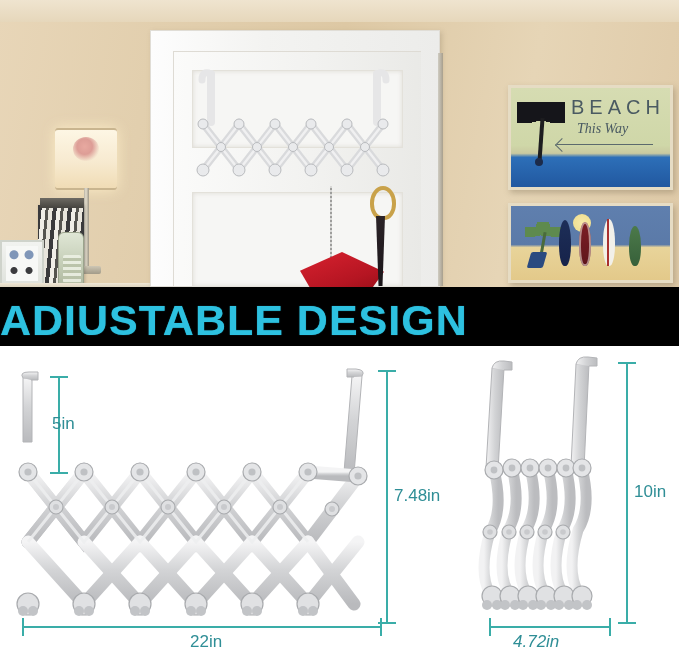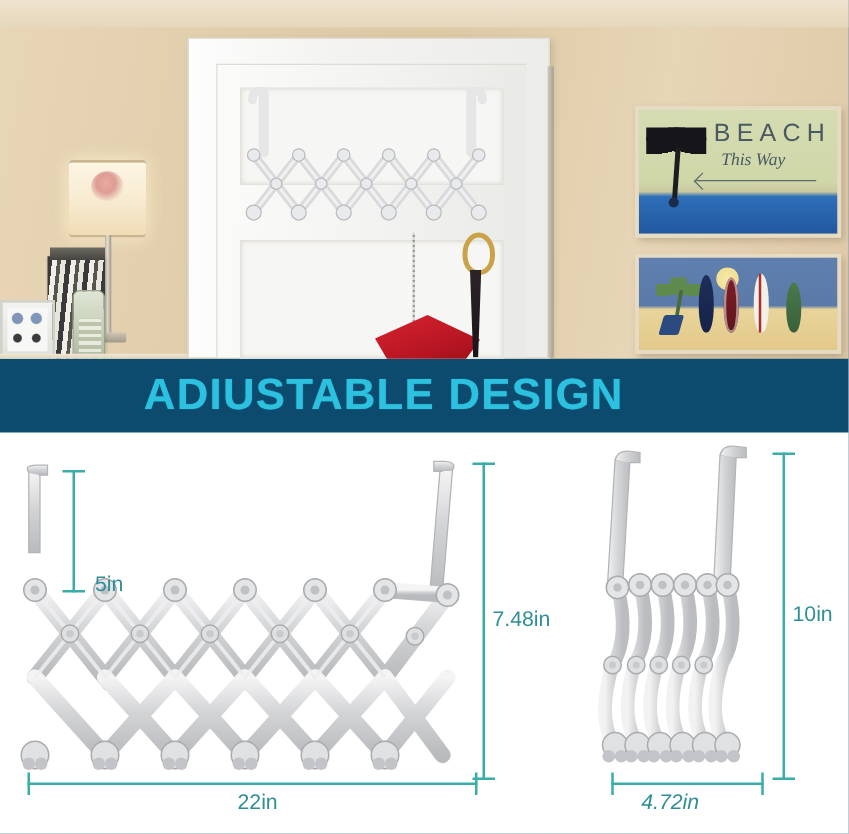--- a/index.html
+++ b/index.html
@@ -1,19 +1,19 @@
 <!DOCTYPE html>
 <html><head>
 <meta charset="utf-8">
 <style>
   * { margin:0; padding:0; box-sizing:border-box; }
   html,body { width:679px; height:667px; overflow:hidden; background:#ffffff;
     font-family:"Liberation Sans", sans-serif; }
 
-  #page { position:relative; width:679px; height:667px; background:#0c4a6e; }
+  #page { position:relative; width:679px; height:667px; background:#000000; }
 
   
   .photo {
     position:absolute; left:0; top:0; width:679px; height:287px; overflow:hidden;
     background:linear-gradient(100deg,#e8d6b8 0%,#e2cfae 22%,#ddc8a4 48%,#e6d5b6 75%,#dfcaa8 100%);
   }
   .photo-ceiling {
     position:absolute; left:0; top:0; width:679px; height:22px;
     background:linear-gradient(180deg,#efe4cf,#e6d7bb);
   }
@@ -195,22 +195,22 @@
     border:4px solid #c9a24a; border-radius:50% 50% 46% 46%;
   }
   .umbrella {
     position:absolute; left:376px; top:216px; width:9px; height:70px;
     background:linear-gradient(180deg,#2b2327,#1a1519);
     clip-path:polygon(0 0,100% 0,72% 100%,28% 100%);
   }
 
   
   .title {
-    position:absolute; left:0; top:296px; width:614px; text-align:center;
-    font-size:35px; font-weight:bold; letter-spacing:1px;
+    position:absolute; left:0; top:296px; width:614px; 
+    font-size:43px; font-weight:bold; letter-spacing:1px;
     color:#2dc1e0;
     text-shadow:0 0 1px rgba(45,193,224,.7);
   }
 
   
   .diagram-area { position:absolute; left:0; top:346px; width:679px; height:321px; background:#fff; }
 
   .dimline { position:absolute; background:#3aada8; }
   .dim-v { width:2px; }
   .dim-h { height:2px; }
@@ -414,21 +414,21 @@
             <circle cx="243" cy="247" r="5"></circle>
           <circle cx="289" cy="247" r="5"></circle>
             <circle cx="299" cy="247" r="5"></circle>
         </g>
       </g>
     </svg>
 
     <div class="dimline dim-v" style="left:58px; top:30px; height:98px;"></div>
     <div class="tick-h" style="left:50px; top:30px; width:18px;"></div>
     <div class="tick-h" style="left:50px; top:126px; width:18px;"></div>
-    <div class="dimlabel" style="left:76px; top:68px;margin-top:44px;">5in</div>
+    <div class="dimlabel" style="left:52px; top:68px;">5in</div>
 
     <div class="dimline dim-v" style="left:386px; top:24px; height:254px;"></div>
     <div class="tick-h" style="left:378px; top:24px; width:18px;"></div>
     <div class="tick-h" style="left:378px; top:276px; width:18px;"></div>
     <div class="dimlabel" style="left:394px; top:140px;">7.48in</div>
 
     <div class="dimline dim-h" style="left:22px; top:280px; width:360px;"></div>
     <div class="tick-v" style="left:22px; top:272px; height:18px;"></div>
     <div class="tick-v" style="left:380px; top:272px; height:18px;"></div>
     <div class="dimlabel" style="left:190px; top:286px;">22in</div>

